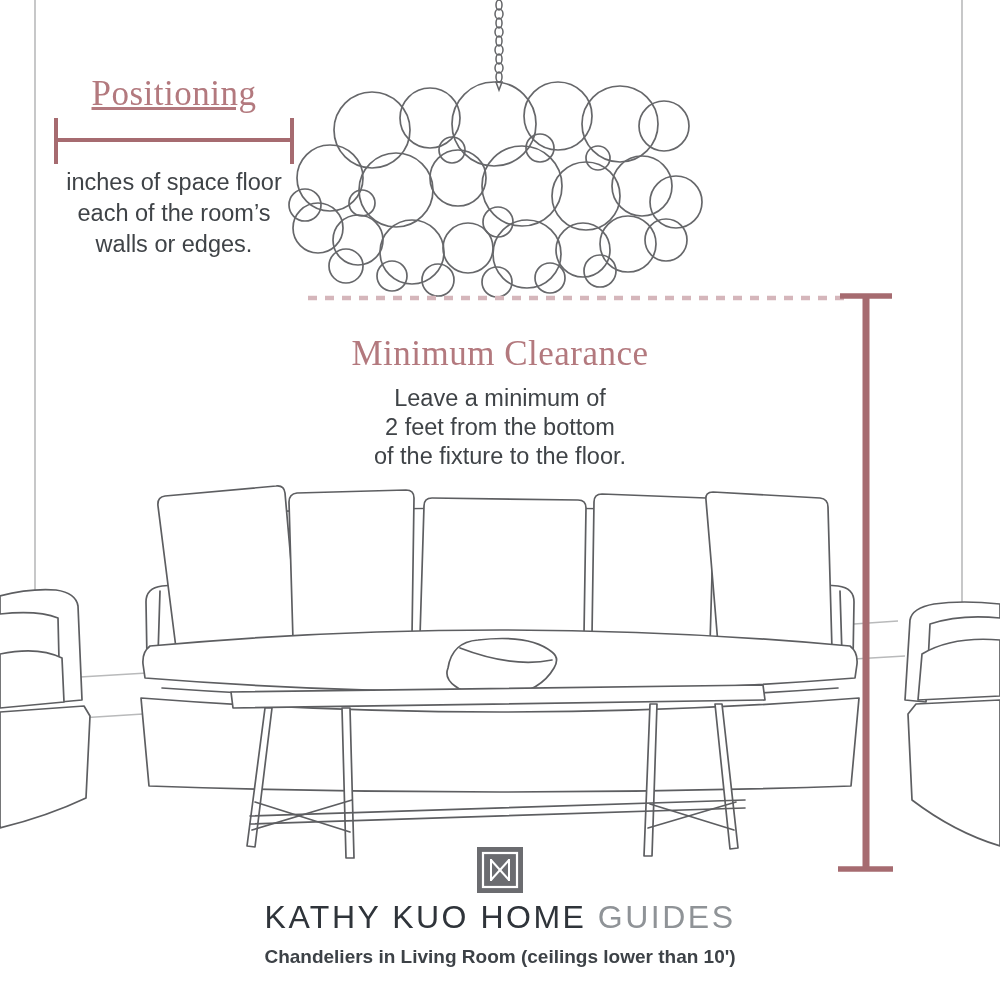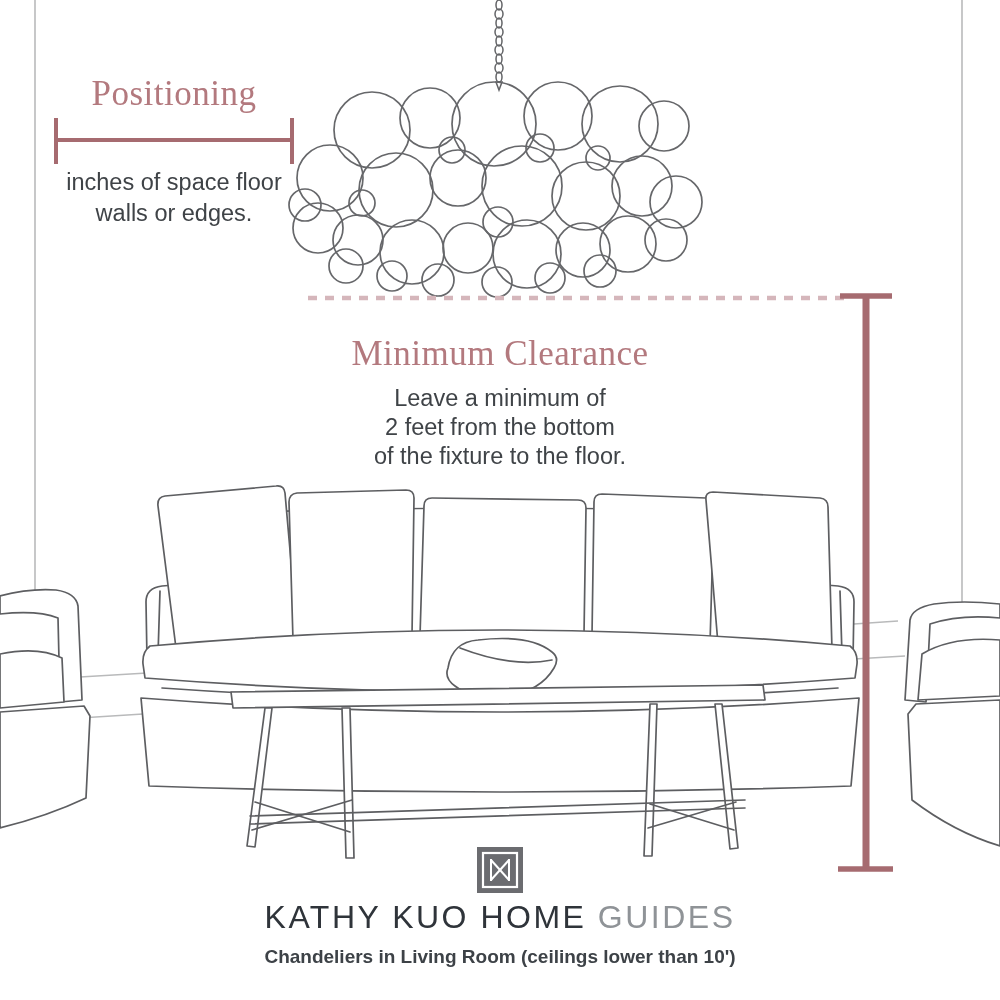--- a/index.html
+++ b/index.html
@@ -148,23 +148,24 @@
       <path d="M292,118 V164" stroke-width="4"></path>
     </g>
     <path d="M308,298 H845" stroke="#d5b6bb" stroke-width="4.5" stroke-dasharray="9 8" fill="none"></path>
     <g stroke="#a66b70" fill="none">
       <path d="M866,296 V869" stroke-width="7"></path>
       <path d="M840,296 H892" stroke-width="5.5"></path>
       <path d="M838,869 H893" stroke-width="5.5"></path>
     </g>
   </svg>
 
-  <div class="abs center section-title" style="left:174px;top:74px;">Positioning</div>
+  <div class="abs center section-title" style="left:174px;top:74px;text-decoration:underline;">Positioning</div>
   <div class="abs center body-text" style="left:174px;top:167px;">
     <div>inches of space floor</div>
+    <div>each of the room’s</div>
     <div>walls or edges.</div>
   </div>
 
   <div class="abs center section-title" style="left:500px;top:334px;">Minimum Clearance</div>
   <div class="abs center body-text" style="left:500px;top:384px;line-height:29px;">
     <div>Leave a minimum of</div>
     <div>2 feet from the bottom</div>
     <div>of the fixture to the floor.</div>
   </div>
 

